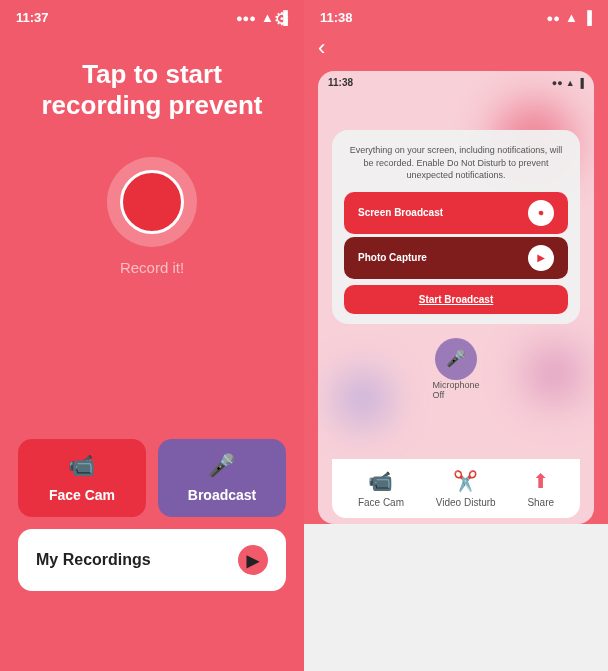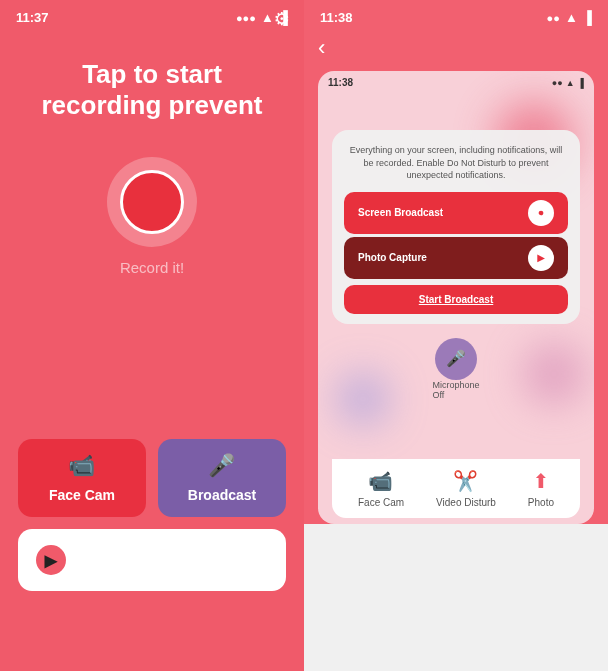--- a/index.html
+++ b/index.html
@@ -412,20 +412,21 @@
       <button class="btn-feature btn-face-cam">
         <span class="icon-wrap">📹</span>
         <span>Face Cam</span>
       </button>
       <button class="btn-feature btn-commentary">
         <span class="icon-wrap">🎤</span>
         <span>Broadcast</span>
       </button>
     </div>
     <button class="btn-my-recordings">
+      <span>My Recordings</span>
       <div class="play-circle">
         <span>▶</span>
       </div>
     </button>
   </div>
 
 </div>
 
 <div class="phone-right">
 
@@ -488,19 +489,19 @@
       <div class="nav-item">
         <span class="nav-icon">📹</span>
         <span class="nav-label">Face Cam</span>
       </div>
       <div class="nav-item">
         <span class="nav-icon">✂️</span>
         <span class="nav-label">Video Disturb</span>
       </div>
       <div class="nav-item">
         <span class="nav-icon">⬆</span>
-        <span class="nav-label">Photo</span>
+        <span class="nav-label">Share</span>
       </div>
     </div>
 
   </div>
 
 </div>
 
 </body></html>

